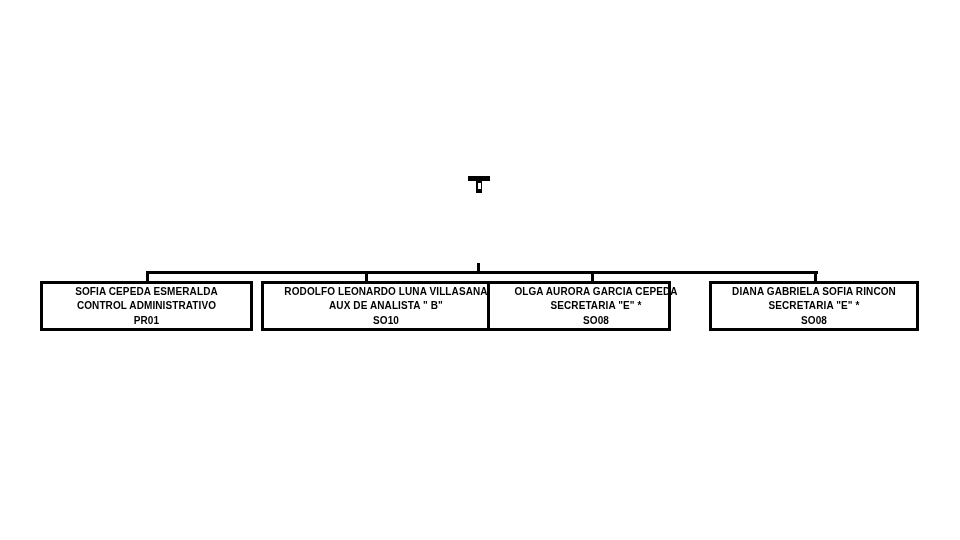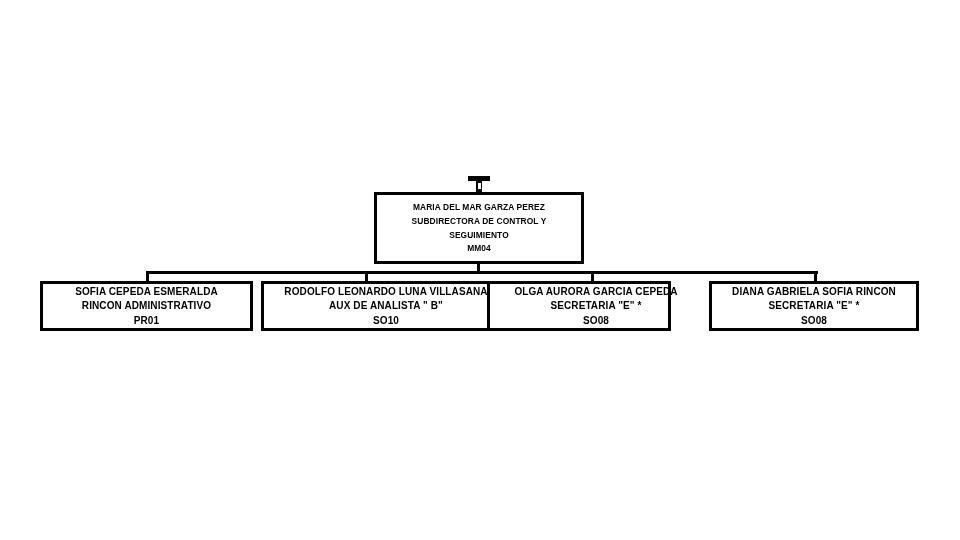--- a/index.html
+++ b/index.html
@@ -142,37 +142,31 @@
 <body>
 
 <div id="org-canvas">
 
   <div id="superior-connector">
     <div class="sc-bar"></div>
     <div class="sc-stem"></div>
     <div class="sc-notch"></div>
   </div>
 
-  <div class="node-box" id="node-root">
-    <span class="node-line">MARIA DEL MAR GARZA PEREZ</span>
-    <span class="node-line">SUBDIRECTORA DE CONTROL Y</span>
-    <span class="node-line">SEGUIMIENTO</span>
-    <span class="node-line">MM04</span>
-  </div>
 
   <div class="conn" id="stem-root"></div>
   <div class="conn" id="bus-horizontal"></div>
   <div class="conn drop" id="drop-0"></div>
   <div class="conn drop" id="drop-1"></div>
   <div class="conn drop" id="drop-2"></div>
   <div class="conn drop" id="drop-3"></div>
 
   <div class="node-box child-box" id="node-child-0">
     <span class="node-line">SOFIA CEPEDA ESMERALDA</span>
-    <span class="node-line">RINCON ADMINISTRATIVO</span>
+    <span class="node-line">CONTROL ADMINISTRATIVO</span>
     <span class="node-line">PR01</span>
   </div>
 
   <div class="node-box child-box" id="node-child-1">
     <span class="node-line">RODOLFO LEONARDO LUNA VILLASANA</span>
     <span class="node-line">AUX DE ANALISTA " B"</span>
     <span class="node-line">SO10</span>
   </div>
 
   <div class="node-box child-box" id="node-child-2">

